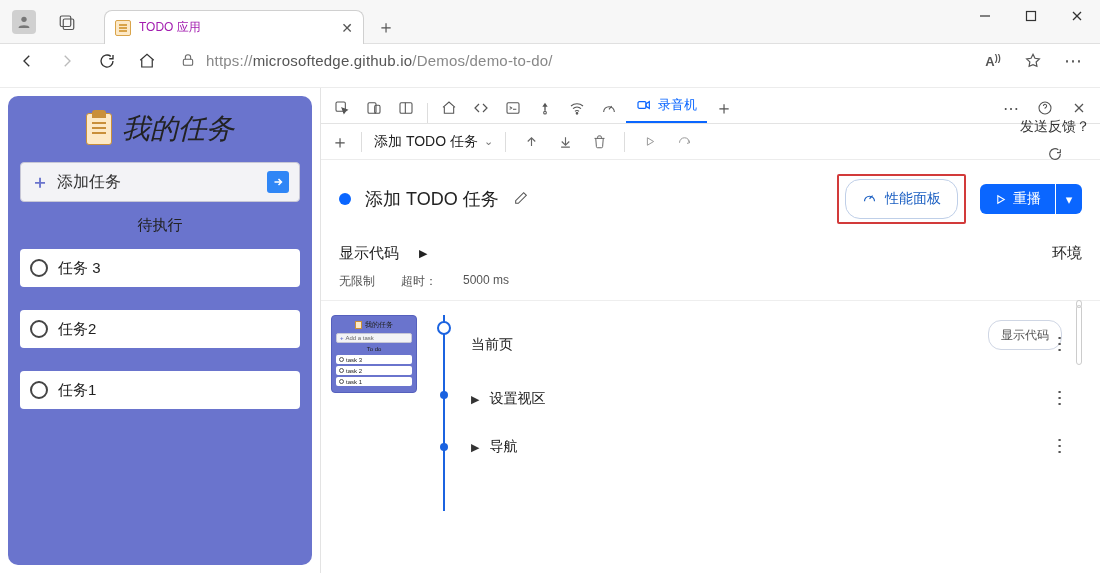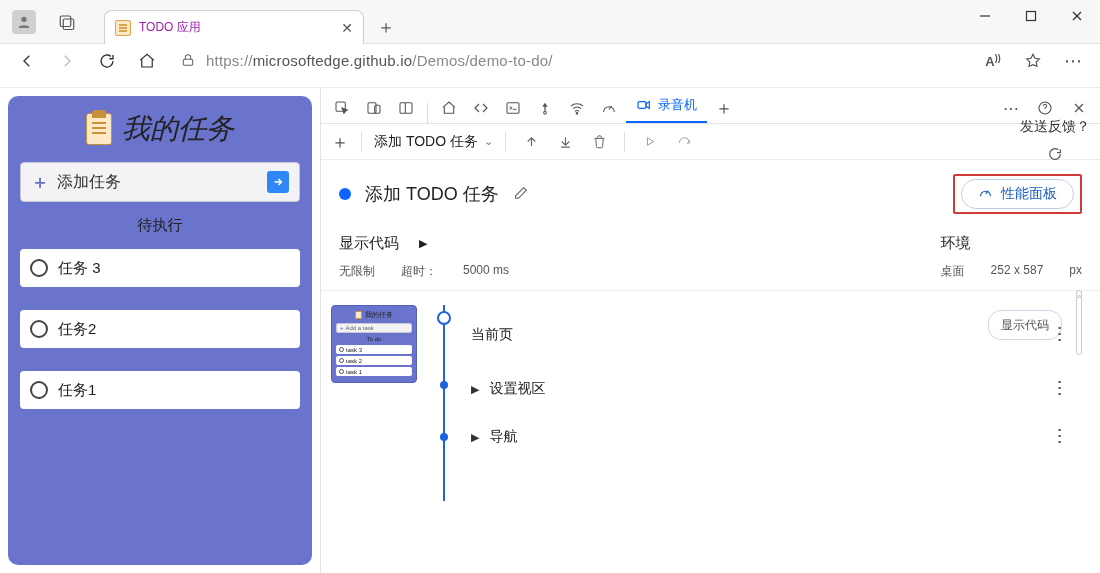--- a/index.html
+++ b/index.html
@@ -62,21 +62,21 @@
   .dt-toolbar .plus { font-size:18px; color:#555; }
   .dt-toolbar .dd { display:flex; align-items:center; gap:6px; font-size:14px; color:#222; }
   .dt-toolbar .chev { color:#777; font-size:11px; }
   .dt-toolbar .tico { width:26px; height:26px; display:flex; align-items:center; justify-content:center; color:#666; }
   .dt-toolbar .feedback { margin-left:auto; font-size:14px; color:#333; display:flex; align-items:center; gap:10px;flex-direction:column; }
 
   .rec-header { display:flex; align-items:center; gap:14px; padding:14px 18px; }
   .rec-dot { width:12px; height:12px; background:#0a66ff; border-radius:50%; }
   .rec-title { font-size:18px; color:#222; flex:0 0 auto; }
   .rec-header .spacer { flex:1; }
-  .perf-btn { height:30px; border:1px solid #bfcfe8; border-radius:15px; display:flex; align-items:center; gap:8px; padding:0 16px; color:#1b5fc2; font-size:14px; }
+  .perf-btn { height:40px; border:1px solid #bfcfe8; border-radius:15px; display:flex; align-items:center; gap:8px; padding:0 16px; color:#1b5fc2; font-size:14px; }
   .perf-btn .ico { color:#1b5fc2; }
   .red-box { border:2px solid #d23a3a; padding:3px 6px; border-radius:2px; }
   .replay-btn { height:30px; background:#0a66ff; color:#fff; border-radius:6px 0 0 6px; display:flex; align-items:center; gap:6px; padding:0 14px; font-size:14px; }
   .replay-caret { height:30px; width:26px; background:#0a66ff; color:#fff; border-radius:0 6px 6px 0; display:flex; align-items:center; justify-content:center; margin-left:1px; }
 
   .settings-row { display:flex; padding:6px 18px 10px; gap:60px; font-size:14px; color:#333; border-bottom:1px solid #eee; }
   .settings-col { display:flex; flex-direction:column; gap:10px; }
   .settings-col.right { margin-left:auto; text-align:right; }
   .settings-head { display:flex; align-items:center; gap:20px; color:#222; font-size:15px; }
   .settings-sub { display:flex; gap:26px; color:#555; font-size:12px; }
@@ -362,43 +362,47 @@
       <span class="spacer"></span>
       <span class="red-box">
         <span class="perf-btn">
           <span class="ico"><svg width="15" height="15" viewBox="0 0 24 24" fill="none" stroke="#1b5fc2" stroke-width="1.8">
                 <path d="M4 18a8 8 0 1 1 16 0"></path>
                 <path d="M12 14l5-5"></path>
               </svg></span>
           <span>性能面板</span>
         </span>
       </span>
+      <span style="display:flex;">
+        <span class="replay-btn">
+          <svg width="13" height="13" viewBox="0 0 24 24" fill="none" stroke="#fff" stroke-width="2">
+              <path d="M7 5v14l12-7z"></path>
+            </svg>
+          <span>重播</span>
+        </span>
+        <span class="replay-caret">▾</span>
+      </span>
     </div>
 
     <div class="settings-row">
       <div class="settings-col">
         <div class="settings-head">
           <span>显示代码</span>
           <span style="font-size:11px;">▶</span>
         </div>
         <div class="settings-sub">
           <span>无限制</span>
           <span>超时：</span>
           <span>5000 ms</span>
         </div>
       </div>
       <div class="settings-col right">
         <div class="settings-head">
             <span>环境</span>
           </div>
-        <div class="settings-sub">
-          <span>桌面</span>
-          <span>252 x 587</span>
-          <span>px</span>
-        </div>
       </div>
     </div>
 
     <div class="steps-area">
       <div class="steps-right-top">
         <span class="show-code">显示代码</span>
         <span class="mini-scroll"></span>
       </div>
 
       <div class="thumb">

